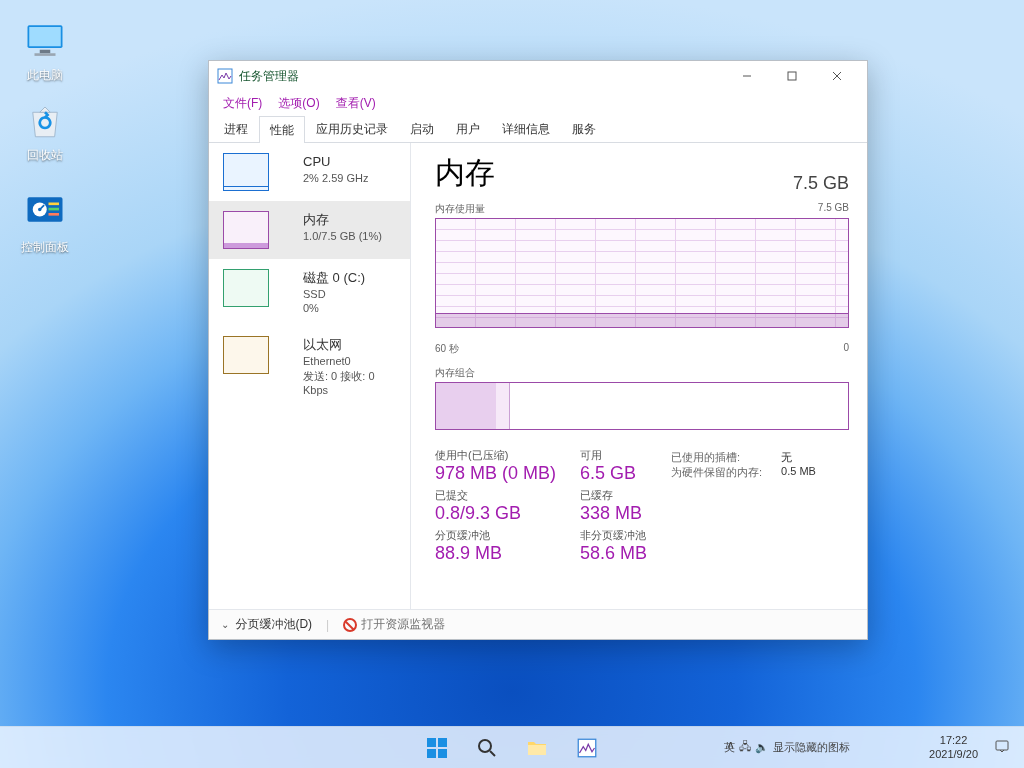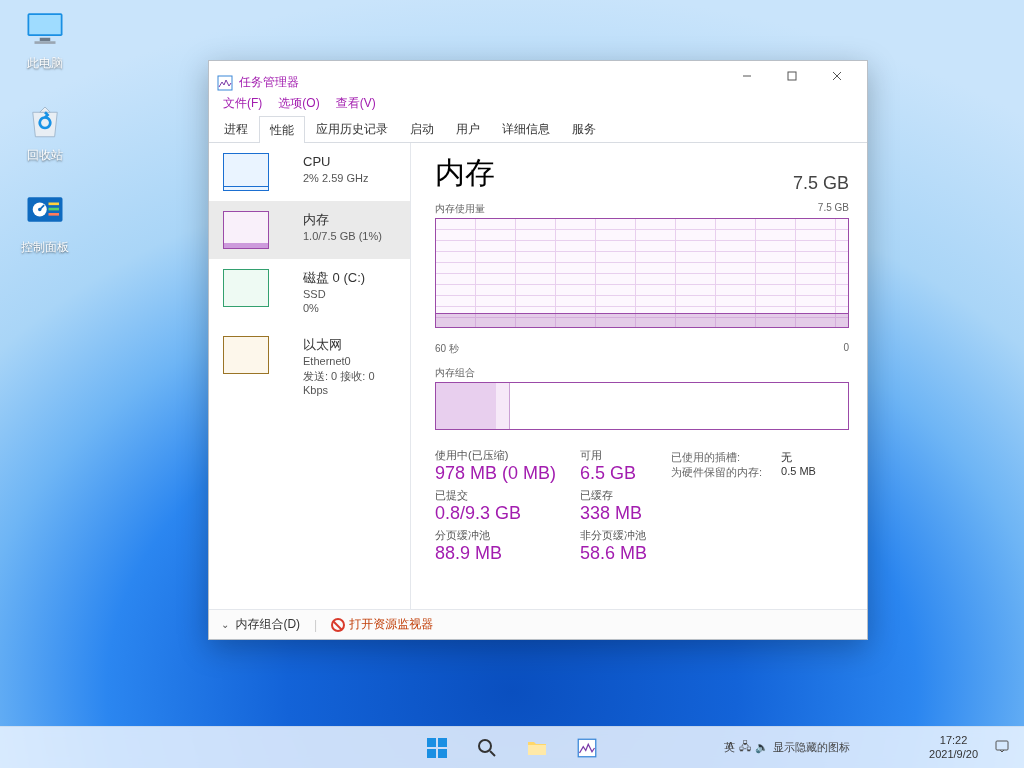--- a/index.html
+++ b/index.html
@@ -12,21 +12,21 @@
     radial-gradient(900px 700px at 50% 90%, #0a4fbf 0%, #1363d8 25%, #2b86f0 45%, #6eb5f5 60%, #a9d5f7 75%, #c9e4fb 100%);
 }
 
 
 .desktop-icon {
   position: absolute; width: 74px; text-align: center;
   color: #fff; font-size: 12px; cursor: pointer;
   text-shadow: 0 1px 2px rgba(0,0,0,.6);
 }
 .desktop-icon .d-icon { width: 42px; height: 42px; margin: 0 auto 5px; }
-.di-pc { left: 8px; top: 8px; }
+.di-pc { left: 8px; top: 20px; }
 .di-recycle { left: 8px; top: 100px; }
 .di-cpanel  { left: 8px; top: 192px; }
 
 
 .taskbar {
   position: absolute; left: 0; right: 0; bottom: 0; height: 42px;
   background: rgba(236,245,255,.85); backdrop-filter: blur(6px);
   display: flex; align-items: center; justify-content: center;
   border-top: 1px solid rgba(0,0,0,.05);
 }
@@ -35,21 +35,21 @@
 .taskbar .tray { position:absolute; right:6px; top:0; bottom:0; display:flex; align-items:center; font-size:11px; color:#333; }
 .taskbar .tray .tray-block { padding: 0 8px; text-align:center; line-height:1.2; }
 .taskbar .chevup { position:absolute; right:290px; top:12px; cursor:pointer; font-size:12px; color:#444;}
 .taskbar .mini-icons { position:absolute; right:174px; top:0; bottom:0; display:flex; align-items:center; gap:4px; font-size:11px; color:#444; }
 
 
 .window {
   position: absolute; left: 208px; top: 60px; width: 660px; height: 580px;
   background: #fff; border: 1px solid #b9bfc6; box-shadow: 0 8px 28px rgba(0,0,0,.25);
 }
-.titlebar { height: 30px; display:flex; align-items:flex-end; padding: 0 8px; font-size:12px; color:#a21caf; background:#fff; }
+.titlebar { height: 30px; display:flex; align-items:center; padding: 0 8px; font-size:12px; color:#14532d; background:#fff; }
 .titlebar .tm-icon { width:16px; height:16px; margin-right:6px; }
 .titlebar .spacer { flex:1; }
 .titlebar .winbtn { width:45px; height:30px; display:flex; align-items:center; justify-content:center; cursor:pointer; color:#555; }
 
 .menubar { height: 24px; display:flex; align-items:center; padding: 0 6px; font-size:12px; color:#a21caf; gap:0; }
 .menubar .menu-item { padding: 3px 8px; cursor:pointer; }
 
 .tabbar { height: 28px; border-bottom:1px solid #d8dce2; display:flex; align-items:flex-end; font-size:12px; padding: 0 4px; background:#fff;}
 .tabbar .tab { padding: 5px 10px 4px; border:1px solid transparent; border-bottom:none; cursor:pointer; color:#333; }
 .tabbar .tab.active { background:#fff; border-color:#d8dce2; position:relative; top:1px; }
@@ -98,21 +98,21 @@
 .right-stats .row { display:flex; gap:10px; }
 .right-stats .row .k { color:#666; width:100px; }
 .right-stats .row .v { color:#333; width:52px; }
 
 .tm-footer {
   position:absolute; bottom:0; left:0; right:0; height:30px;
   border-top:1px solid #e4e7ec; background:#fbfbfb;
   display:flex; align-items:center; padding: 0 12px; font-size:12px; gap:14px;
 }
 .tm-footer .chev { font-size:10px; color:#555; margin-right:2px;}
-.tm-footer .link { color:#c2410c; cursor:pointer; display:flex; align-items:center; gap:4px;}
+.tm-footer .link { color:#737373; cursor:pointer; display:flex; align-items:center; gap:4px;}
 .tm-footer .no-icon { width:14px; height:14px; border:2px solid #d93a2b; border-radius:50%; position:relative; }
 .tm-footer .no-icon::after { content:""; position:absolute; left:-1px; right:-1px; top:50%; height:2px; background:#d93a2b; transform: rotate(45deg); }
 
 </style>
 </head>
 <body>
 
 <div class="desktop">
 
   <div class="desktop-icon di-pc">
@@ -299,21 +299,21 @@
               <span class="v">0.5 MB</span>
             </div>
           </div>
         </div>
       </div>
     </div>
 
     <div class="tm-footer">
       <span class="link" style="color:#333;">
         <span class="chev">⌄</span>
-        <span>内存组合(D)</span>
+        <span>分页缓冲池(D)</span>
       </span>
       <span style="color:#ccc;">|</span>
       <span class="link">
         <span class="no-icon"></span>
         <span>打开资源监视器</span>
       </span>
     </div>
   </div>
 
   <div class="taskbar">

